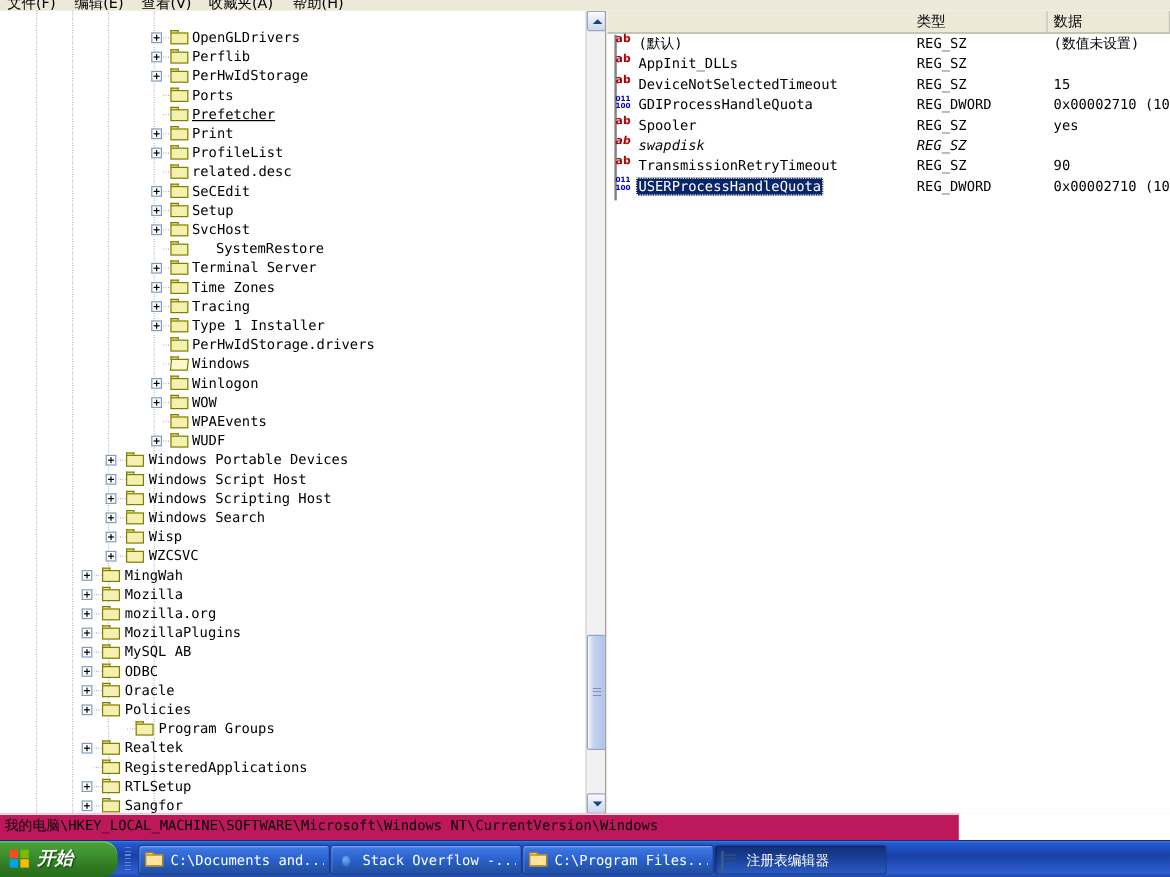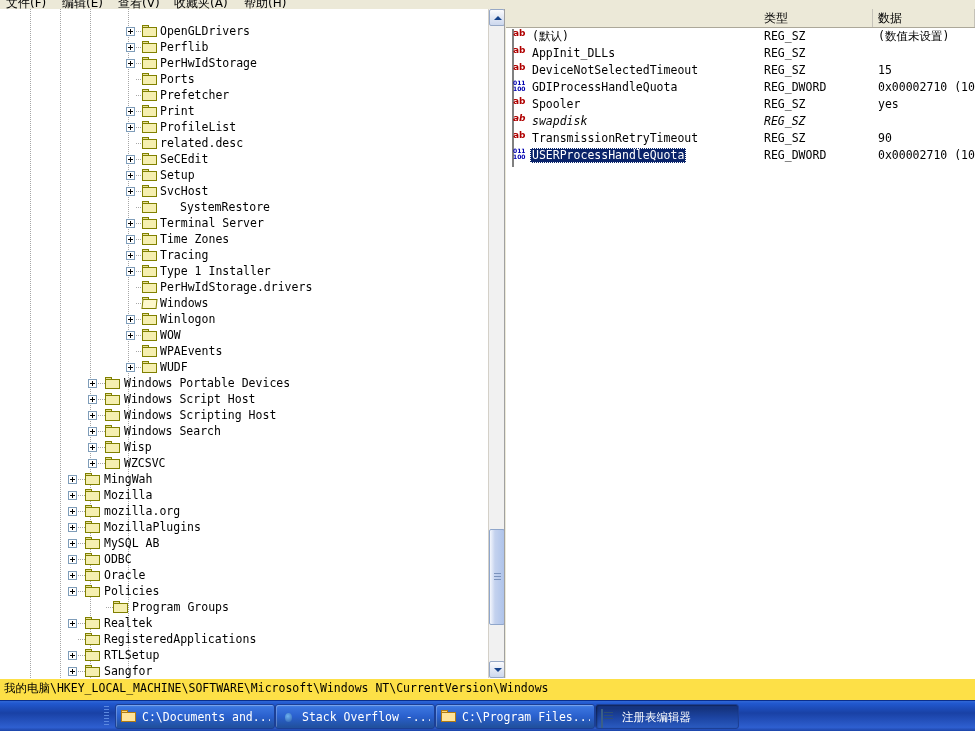--- a/index.html
+++ b/index.html
@@ -189,22 +189,22 @@
   .ico-dw::before {
     content: "100"; position: absolute; left: 0; top: 5px;
     width: 12px; text-align: center;
     font-family: "DejaVu Sans", sans-serif; font-weight: bold;
     font-size: 6px; line-height: 6px; color: #0000b0;
     z-index: 1;
   }
 
   
   #statusbar {
-    position: absolute; left: 0; top: 678px; width: 975px; height: 22px;
-    background: #fde047;
+    position: absolute; left: 0; top: 678px; width: 799px; height: 22px;
+    background: #be185d;
     border-top: 1px solid #ffffff;
   }
   #statusbar .stext {
     position: absolute; left: 4px; top: 2px;
     font-family: "DejaVu Sans Mono", monospace;
     font-size: 11.5px; line-height: 15px; color: #000;
     white-space: nowrap;
   }
 
   
@@ -333,21 +333,21 @@
           <span class="flabel" style="left: 160px;">Ports</span>
         </div>
         <div class="tnode" style="top: 78px;">
           <div class="hguide" style="left: 136px; width: 6px; top: 8px;"></div>
           <span class="fico" style="left: 142px;">
             <span class="folder">
               <span class="tab"></span>
               <span class="body"></span>
             </span>
           </span>
-          <span class="flabel" style="left: 160px;">Prefetcher</span>
+          <span class="flabel" style="left: 160px; text-decoration: underline;">Prefetcher</span>
         </div>
         <div class="tnode" style="top: 94px;">
           <div class="hguide" style="left: 136px; width: 6px; top: 8px;"></div>
           <span class="exp" style="left: 126px;"></span>
           <span class="fico" style="left: 142px;">
             <span class="folder">
               <span class="tab"></span>
               <span class="body"></span>
             </span>
           </span>
@@ -802,20 +802,29 @@
       </div>
   </div>
 
 </div>
 
 <div id="statusbar">
   <span class="stext">我的电脑\HKEY_LOCAL_MACHINE\SOFTWARE\Microsoft\Windows NT\CurrentVersion\Windows</span>
 </div>
 
 <div id="taskbar">
+  <div id="startbtn">
+    <span class="slogo">
+      <i style="left:0;top:0;background:#f14f21;"></i>
+      <i style="left:9px;top:0;background:#7eb900;"></i>
+      <i style="left:0;top:8px;background:#00a3ee;"></i>
+      <i style="left:9px;top:8px;background:#ffb900;"></i>
+    </span>
+    <span class="stext">开始</span>
+  </div>
   <div class="qlsep" style="left:104px;"></div>
   <div id="taskbtns">
       <div class="tbtn" style="left: 115px; width: 160px;">
         <span class="tico"><span class="ti-folder"><span class="tab"></span><span class="body"></span></span></span>
         <span class="tlabel" style="width: 128px;">C:\Documents and...</span>
       </div>
       <div class="tbtn" style="left: 275px; width: 160px;">
         <span class="tico"><span class="ti-fx"></span></span>
         <span class="tlabel" style="width: 128px;">Stack Overflow -...</span>
       </div>

